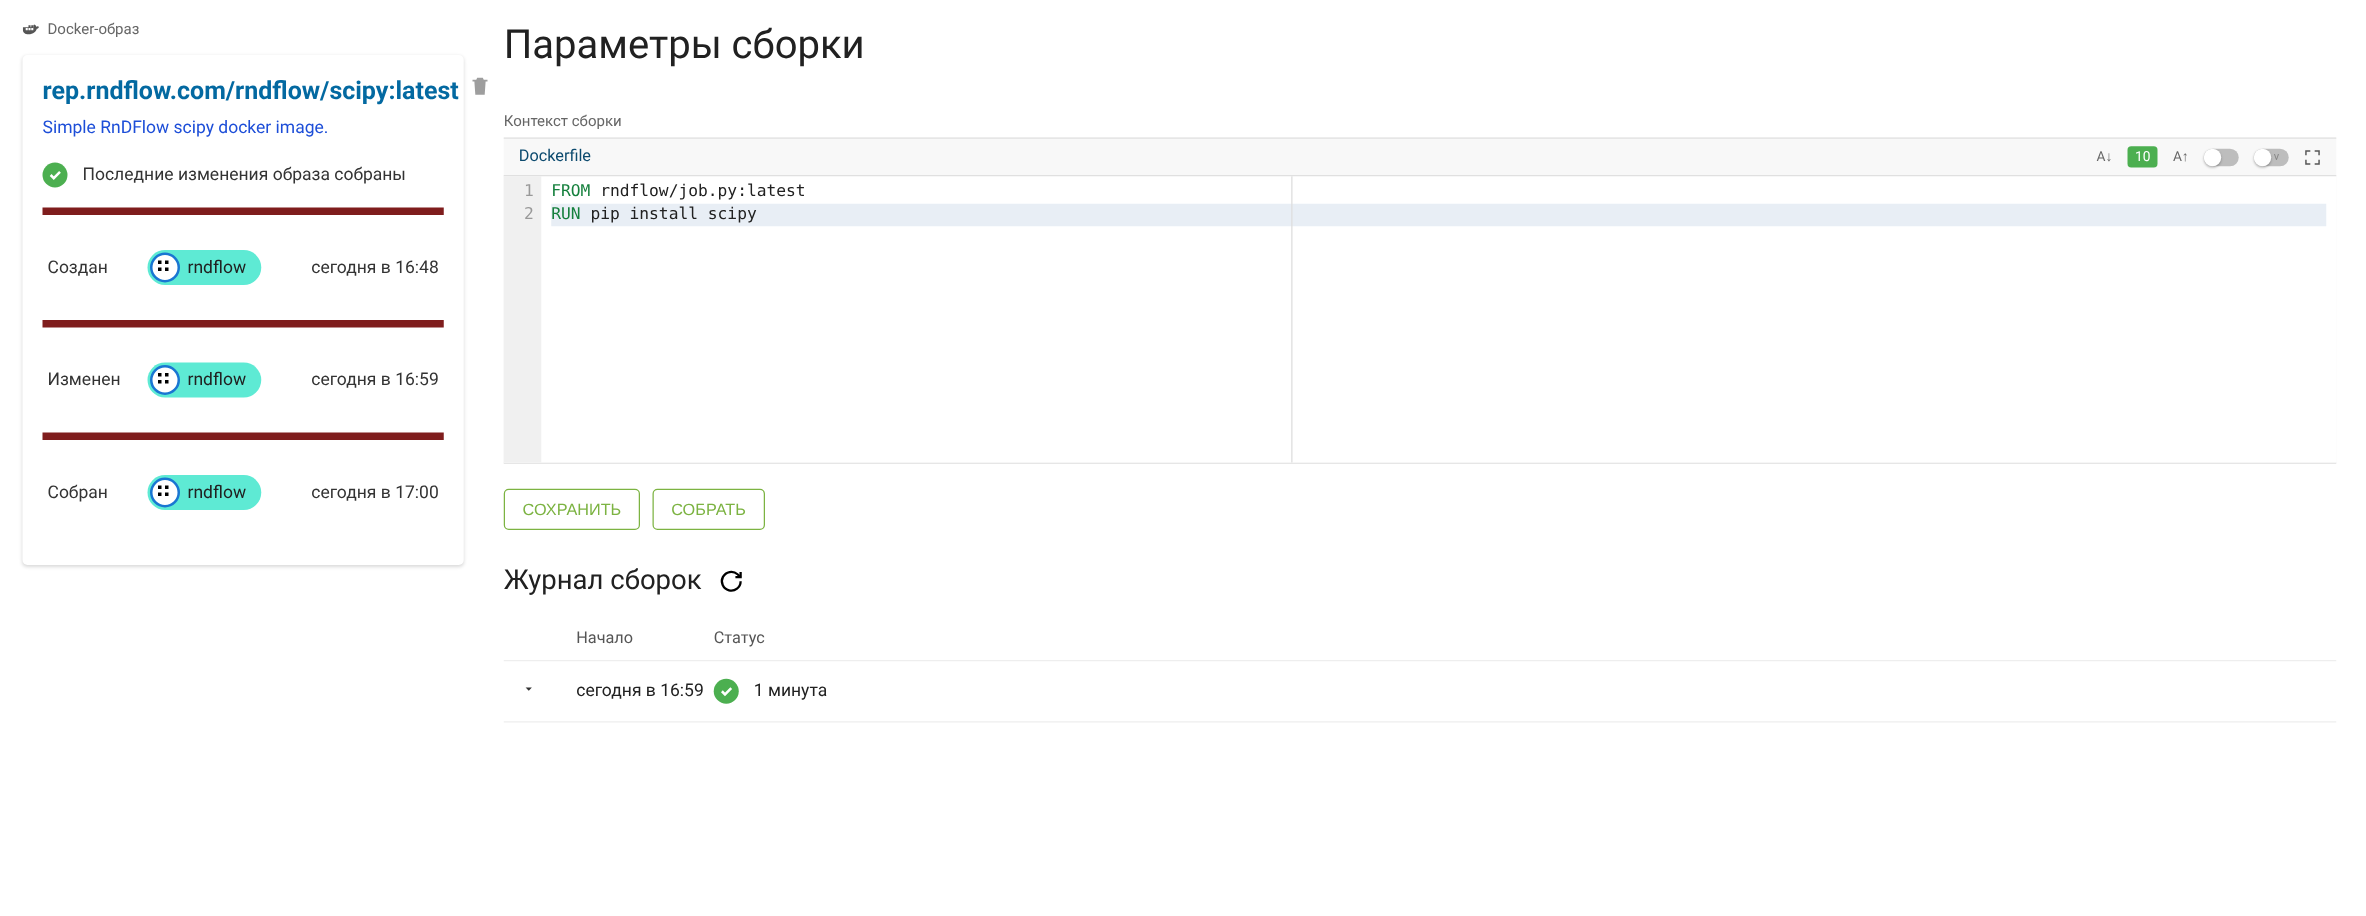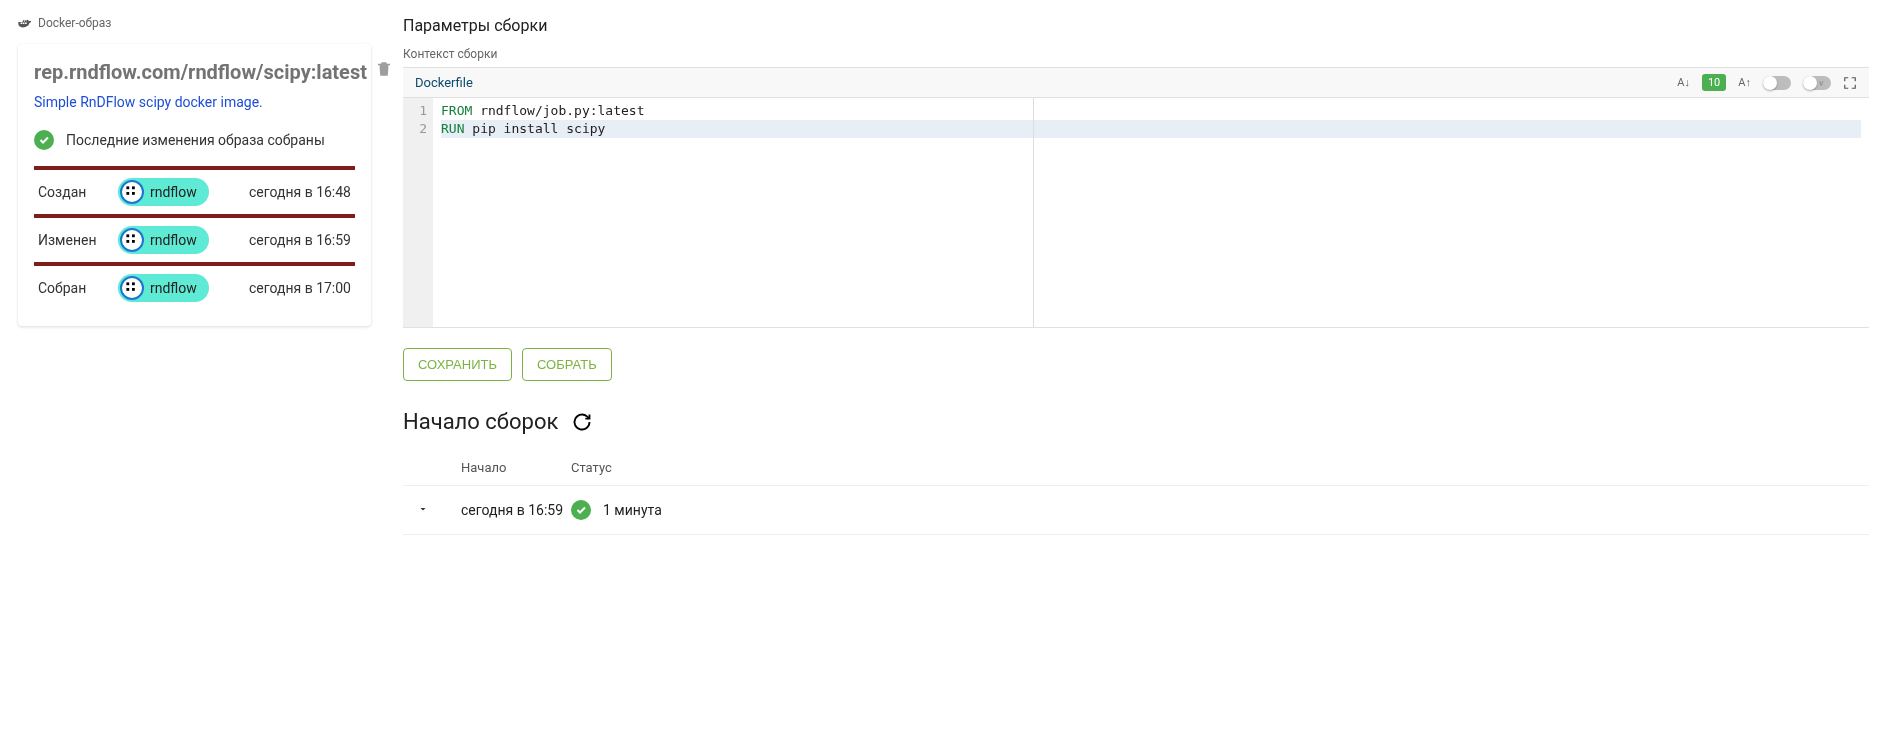--- a/index.html
+++ b/index.html
@@ -3,34 +3,34 @@
 <meta charset="utf-8">
 <style>
 * { box-sizing: border-box; margin: 0; padding: 0; }
 body { font-family: -apple-system, BlinkMacSystemFont, "Segoe UI", Roboto, Arial, sans-serif; font-size: 14px; color: #212121; background: #fff; }
 .container { display: flex; width: 100%; }
 .left-panel { width: 395px; padding: 16px 24px 16px 18px; }
 .breadcrumb { font-size: 12px; color: #666; margin-bottom: 14px; display: flex; align-items: center; gap: 6px; }
 .docker-icon { width: 14px; height: 10px; }
 .card { background: #fff; border-radius: 4px; box-shadow: 0 1px 3px rgba(0,0,0,0.15); padding: 16px; }
 .card-header { display: flex; justify-content: space-between; align-items: flex-start; margin-bottom: 10px; }
-.image-name { font-size: 20px; font-weight: 700; color: #737373; }
+.image-name { font-size: 20px; font-weight: 700; color: #0369a1; }
 .trash-icon { color: #9e9e9e; cursor: pointer; width: 18px; height: 18px; flex-shrink: 0; margin-left: 8px; }
 .image-desc { font-size: 14px; color: #1d4ed8; margin-bottom: 20px; }
 .status-row { display: flex; align-items: center; gap: 12px; margin-bottom: 16px; }
 .check-icon { width: 20px; height: 20px; background: #4caf50; border-radius: 50%; display: flex; align-items: center; justify-content: center; color: #fff; flex-shrink: 0; }
 .status-text { font-size: 14px; color: #333; }
-.info-row { display: flex; align-items: center; padding: 8px 4px; border-top: 4px solid #7f1d1d; }
+.info-row { display: flex; align-items: center; padding: 28px 4px; border-top: 6px solid #7f1d1d; }
 .info-label { width: 80px; font-size: 14px; color: #333; }
 .user-chip { display: inline-flex; align-items: center; background: #5eead4; border-radius: 14px; padding: 2px 12px 2px 2px; gap: 6px; }
 .user-avatar { width: 24px; height: 24px; border-radius: 50%; background: #fff; border: 2px solid #1976d2; display: flex; align-items: center; justify-content: center; font-size: 10px; }
 .info-time { margin-left: auto; font-size: 14px; color: #333; }
 
 .right-panel { flex: 1; padding: 16px 24px 16px 8px; }
-.section-title { font-size: 16px; font-weight: 400; margin-bottom: 12px; }
+.section-title { font-size: 32px; font-weight: 400; margin-bottom: 36px; }
 .subsection-label { font-size: 12px; color: #666; margin-bottom: 6px; }
 .tab-group { display: flex; border: 1px solid #ddd; border-radius: 4px; overflow: hidden; width: fit-content; margin-bottom: 24px; }
 .tab-btn { padding: 10px 16px; font-size: 13px; font-weight: 500; background: #fff; border: none; cursor: pointer; }
 .tab-btn.active { background: #2e7d32; color: #fff; }
 .tab-btn .git { font-weight: 700; }
 
 .editor-wrap { background: #f8f8f8; border-top: 1px solid #e0e0e0; border-bottom: 1px solid #e0e0e0; }
 .editor-header { display: flex; align-items: center; padding: 6px 12px; }
 .editor-title { font-size: 13px; color: #0c4a6e; }
 .editor-tools { margin-left: auto; display: flex; align-items: center; gap: 12px; }
@@ -170,21 +170,21 @@
         </div>
       </div>
     </div>
 
     <div class="btn-row">
       <button class="btn-outline">СОХРАНИТЬ</button>
       <button class="btn-outline">СОБРАТЬ</button>
     </div>
 
     <div class="log-header">
-      <span class="log-title">Начало сборок</span>
+      <span class="log-title">Журнал сборок</span>
       <svg class="refresh-icon" viewBox="0 0 24 24" fill="none" stroke="#000" stroke-width="2.2">
           <path d="M21 12a9 9 0 11-3-6.7L21 8"></path>
           <path d="M21 3v5h-5"></path>
         </svg>
     </div>
     <div class="log-table">
       <div class="log-head">
         <div class="col-expand"></div>
         <div class="col-start">Начало</div>
         <div class="col-status">Статус</div>

